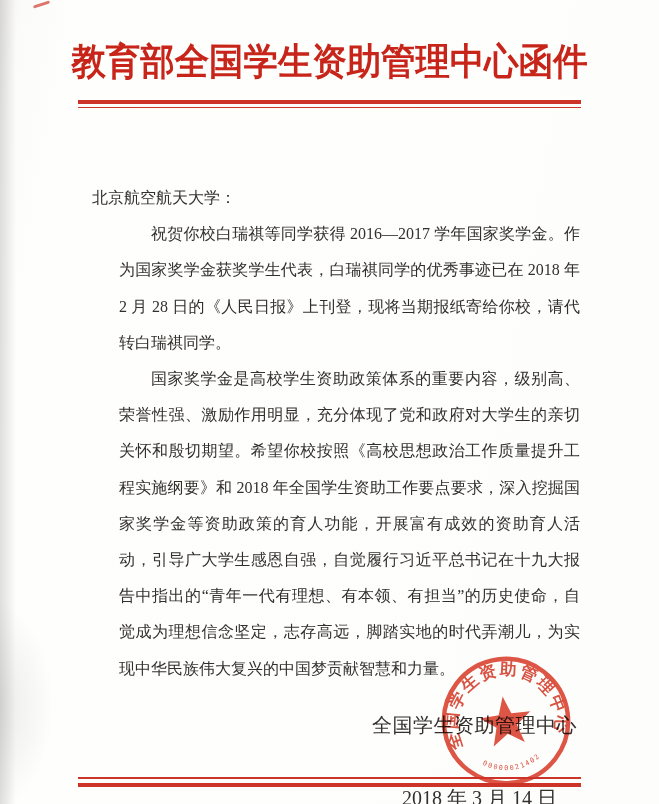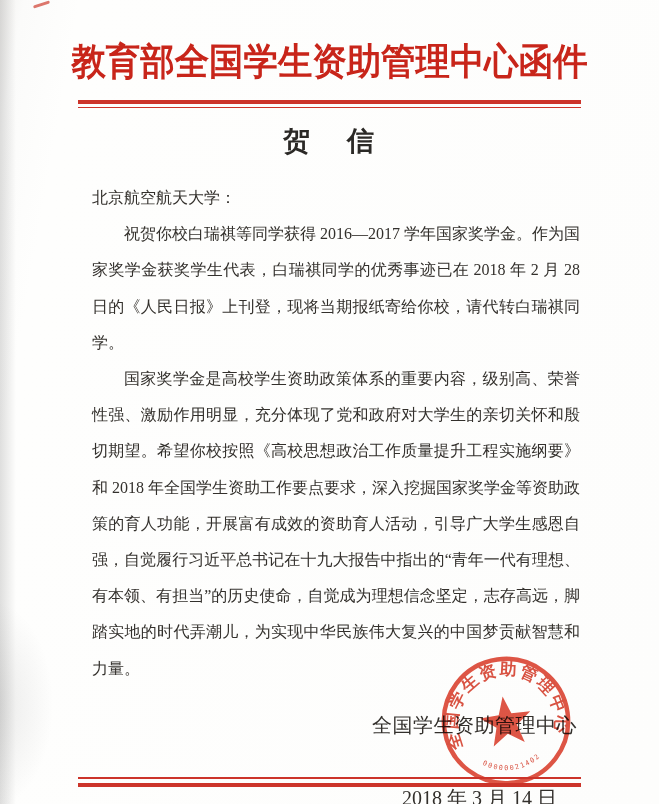--- a/index.html
+++ b/index.html
@@ -54,21 +54,21 @@
   }
   .body-text {
     position:absolute; top:180px; left:92px; width:488px;
     font-size:16px; line-height:36.2px;
     color:#33302c;
     text-align:justify;
     text-justify:inter-ideograph;
     word-break:break-all;
   }
   .body-text p { margin:0; }
-  .body-text .para { text-indent:2em; }
+  .body-text .para { text-indent:2em;margin-left:27px; }
   .signature {
     position:absolute; top:712px; right:82px;
     font-size:20px; letter-spacing:.5px; color:#33302c;
     white-space:nowrap;
   }
   .date {
     position:absolute; top:785px; right:102px;
     font-size:20px; color:#33302c;
     white-space:nowrap;
   }
@@ -94,21 +94,20 @@
   <div class="smudge"></div>
   <div class="red-dash"></div>
 
   <div class="letterhead">教育部全国学生资助管理中心函件</div>
 
   <div class="rule rule-top">
     <div class="thick"></div>
     <div class="thin"></div>
   </div>
 
-  <div class="doc-title">贺 信</div>
 
   <div class="body-text">
     <p class="salutation">北京航空航天大学：</p>
     <p class="para">祝贺你校白瑞祺等同学获得 2016—2017 学年国家奖学金。作为国家奖学金获奖学生代表，白瑞祺同学的优秀事迹已在 2018 年 2 月 28 日的《人民日报》上刊登，现将当期报纸寄给你校，请代转白瑞祺同学。</p>
     <p class="para">国家奖学金是高校学生资助政策体系的重要内容，级别高、荣誉性强、激励作用明显，充分体现了党和政府对大学生的亲切关怀和殷切期望。希望你校按照《高校思想政治工作质量提升工程实施纲要》和 2018 年全国学生资助工作要点要求，深入挖掘国家奖学金等资助政策的育人功能，开展富有成效的资助育人活动，引导广大学生感恩自强，自觉履行习近平总书记在十九大报告中指出的“青年一代有理想、有本领、有担当”的历史使命，自觉成为理想信念坚定，志存高远，脚踏实地的时代弄潮儿，为实现中华民族伟大复兴的中国梦贡献智慧和力量。</p>
   </div>
 
   <div class="signature">全国学生资助管理中心</div>
 
   <div class="date">2018 年 3 月 14 日</div>

